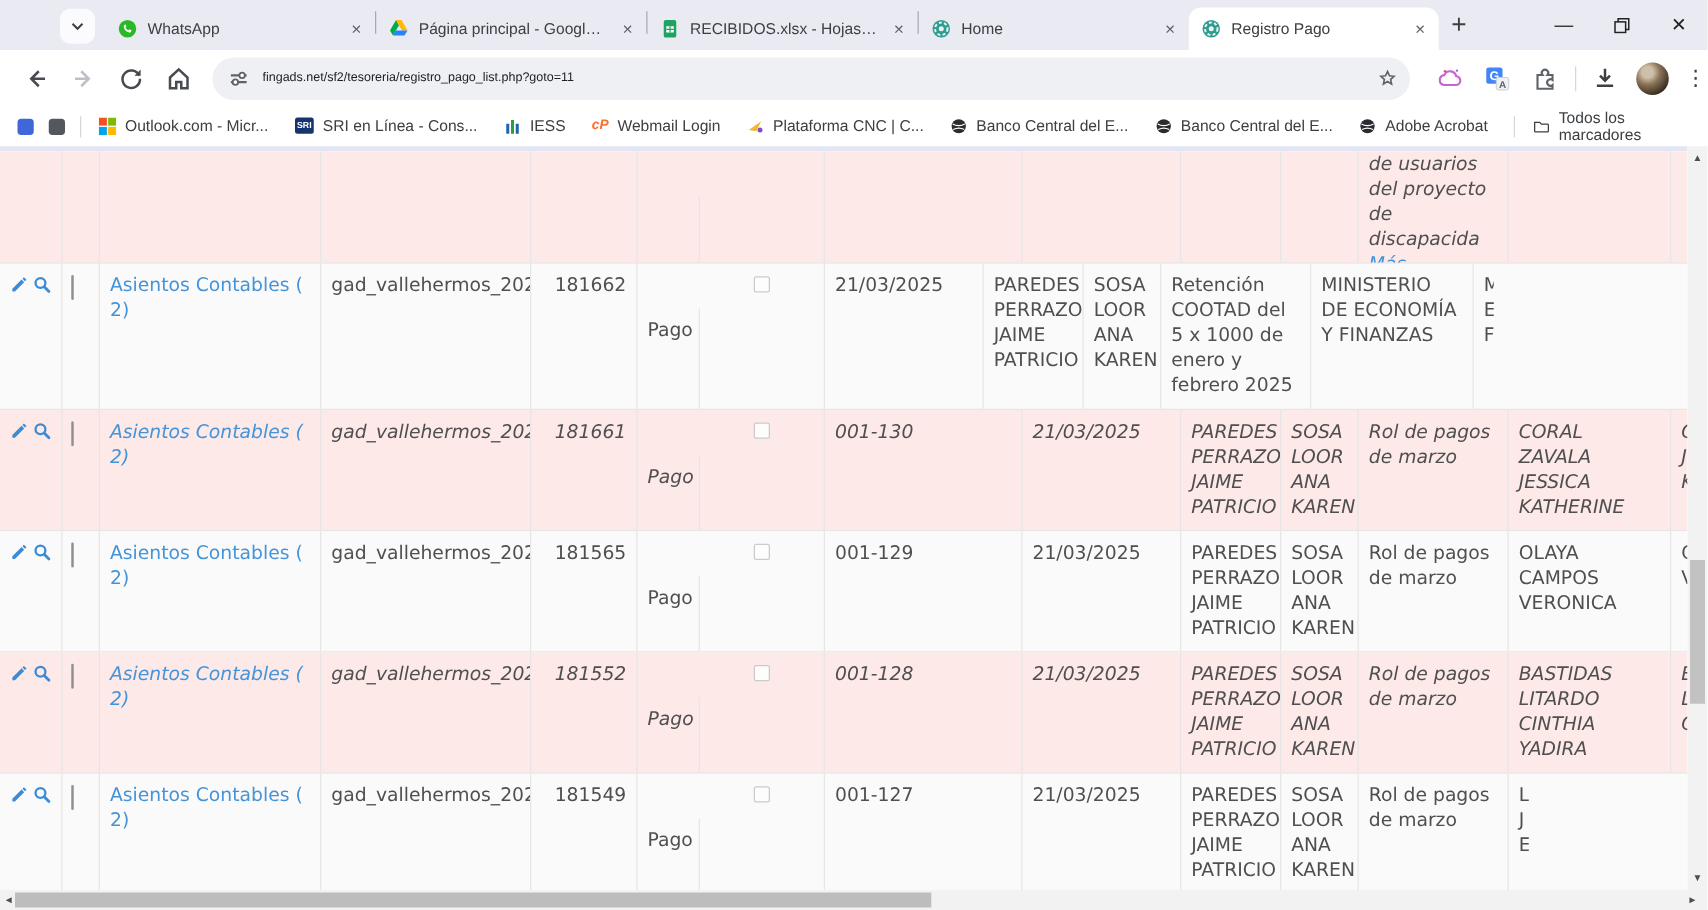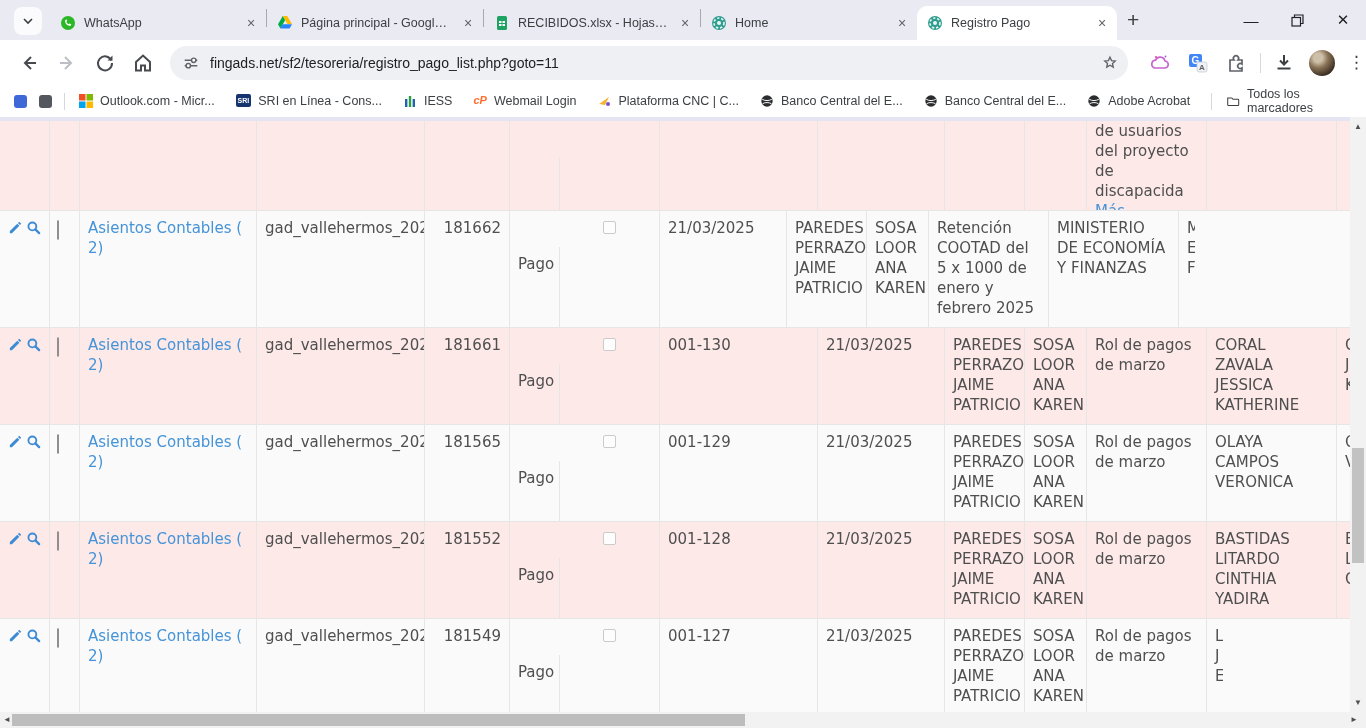--- a/index.html
+++ b/index.html
@@ -1,21 +1,21 @@
 <!DOCTYPE html>
 <html><head>
 <meta charset="utf-8">
 <style>
   * { margin:0; padding:0; box-sizing:border-box; }
   html,body { width:1366px; height:728px; overflow:hidden; background:#fff;
               font-family:"Liberation Sans", sans-serif; }
 
   
   .tabstrip { position:absolute; top:0; left:0; width:1366px; height:40px;
-              background:#e9eaf2; display:flex; align-items:flex-end; }
+              background:#e9eaf2; display:flex; align-items:flex-end;padding-left:34px; }
   .tab-search { width:28px; height:28px; margin:0 8px 5px 14px; background:#fbfbfe;
                 border-radius:8px; display:flex; align-items:center; justify-content:center; flex:none; }
   .tab { height:34px; width:216px; display:flex; align-items:center; gap:8px;
          padding:0 6px 0 10px; color:#3c4043; font-size:12.5px; flex:none; position:relative; }
   .tab.active { background:#fff; border-radius:10px 10px 0 0; width:200px; }
   .tab .title { flex:1; white-space:nowrap; overflow:hidden; text-overflow:ellipsis; }
   .tab .close { width:18px; height:18px; border-radius:50%; display:flex; align-items:center;
                 justify-content:center; color:#5f6368; font-size:14px; flex:none; }
   .tab-sep { width:1px; height:18px; background:#a6a9b3; margin-bottom:13px; flex:none; }
   .favicon { width:16px; height:16px; flex:none; display:flex; align-items:center; justify-content:center; }
@@ -23,42 +23,42 @@
   .win-controls { position:absolute; right:0; top:0; height:40px; display:flex; align-items:center; }
   .win-btn { width:46px; height:40px; display:flex; align-items:center; justify-content:center;
              color:#202124; font-size:15px; }
 
   
   .toolbar { position:absolute; top:40px; left:0; width:1366px; height:45px; background:#fff;
              display:flex; align-items:center; padding-left:10px; }
   .nav-ic { width:24px; height:24px; margin:0 7px; flex:none; }
   .omnibox { height:34px; width:958px; background:#eff0f4; border-radius:17px; margin-left:8px;
              display:flex; align-items:center; padding:0 8px 0 12px; flex:none; }
-  .omnibox .url { flex:1; font-size:14px; color:#202124; margin-left:10px; white-space:nowrap;
+  .omnibox .url { flex:1; font-size:10px; color:#202124; margin-left:10px; white-space:nowrap;
                   overflow:hidden; }
   .tb-ic { width:24px; height:24px; flex:none; }
   .tb-sep { width:1px; height:20px; background:#d5d7dc; margin-left:12px; flex:none; }
   .avatar { width:26px; height:26px; border-radius:50%; flex:none; margin-left:13px;
             background:radial-gradient(circle at 35% 30%, #cdbfa8 0 18%, #8a7357 40%, #3a2e22 75%, #17110c); }
   .dots { font-size:17px; color:#3c4043; margin-left:13px; flex:none; letter-spacing:0; }
 
   
   .bookmarks { position:absolute; top:85px; left:0; width:1366px; height:32px; background:#fff;
                display:flex; align-items:center; font-size:12.5px; color:#3c4043; padding-left:14px; }
   .bm { display:flex; align-items:flex-start; gap:7px; margin-right:21px; white-space:nowrap; flex:none; }
   .bm-sep { width:1px; height:17px; background:#d5d7dc; margin:0 14px 0 0; flex:none; }
   .bm-sq { width:13px; height:13px; border-radius:3px; flex:none; }
   .bm-right { margin-left:auto; display:flex; align-items:center; margin-right:14px; }
 
   
   .page { position:absolute; top:117px; left:0; width:1350px; height:595px; overflow:hidden;
           border-top:4px solid #e4e5f3; background:#fff;
           font-family:"DejaVu Sans", sans-serif; }
   .trow { display:flex; border-bottom:1px solid #e6e6e6; }
-  .row-pink  { background:#fce9e8; }
+  .row-pink  { background:#fce9e8;font-style:italic; }
   .row-white { background:#fafafa; }
   .cell { border-right:1px solid #e6e6e6; padding:7px 8px; font-size:15px; line-height:20px;
           color:#4f4f4f; overflow:hidden; }
   .c1{width:50px;flex:none;display:flex;gap:3px;padding-top:9px;}
   .c2{width:30px;flex:none;padding-left:7px;padding-top:9px;}
   .c3{width:177px;flex:none;}
   .c4{width:168px;flex:none;white-space:nowrap;}
   .c5{width:85px;flex:none;text-align:right;}
   .c6{width:50px;flex:none;margin-top:36px;}
   .c7{width:100px;flex:none;display:flex;justify-content:center;padding-top:10px;}

